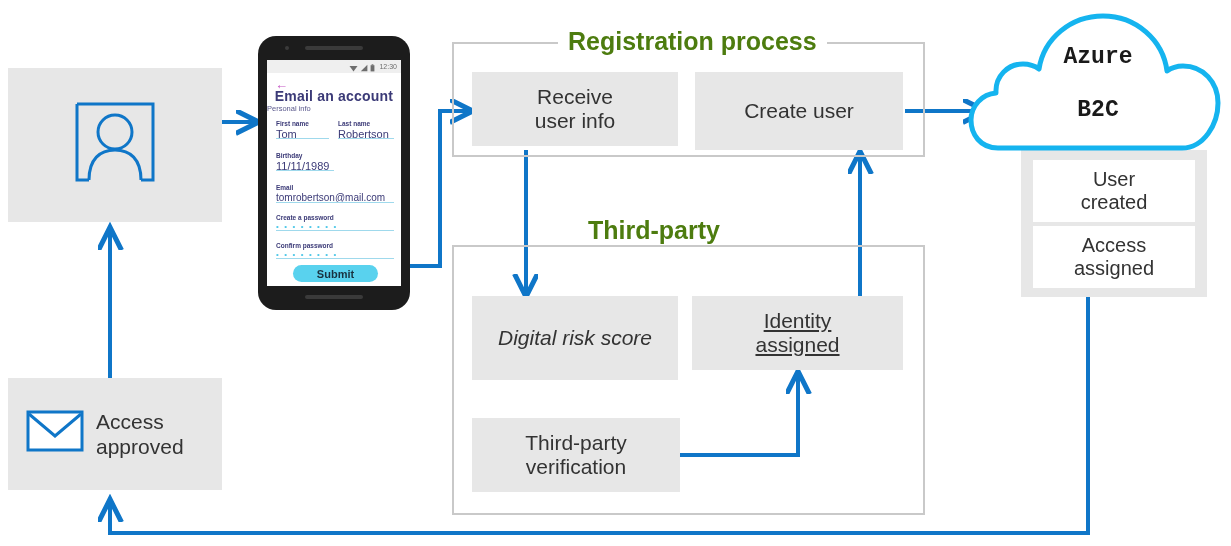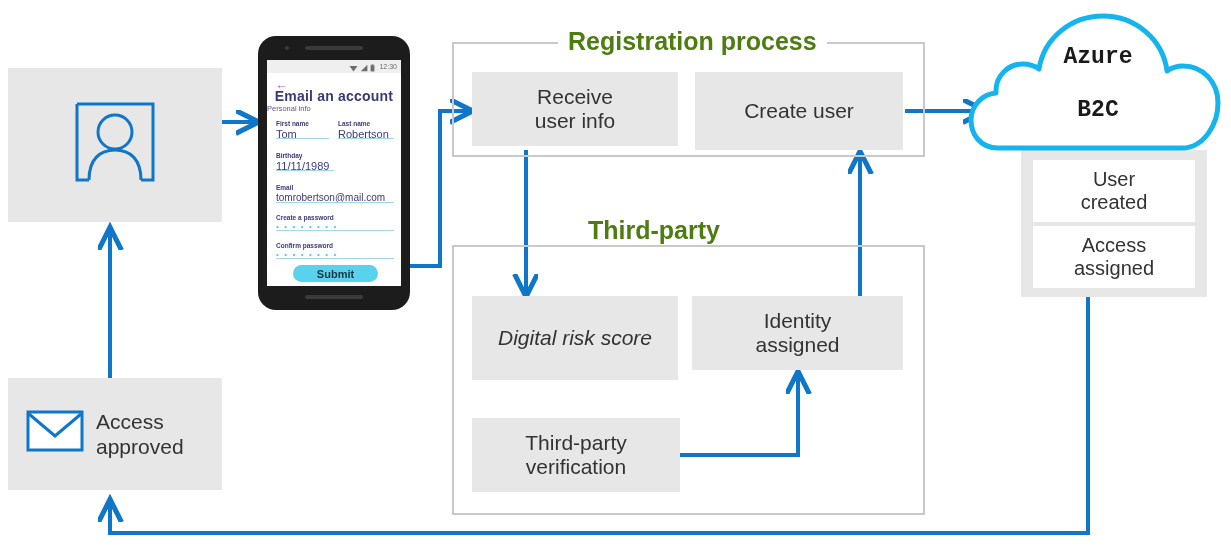--- a/index.html
+++ b/index.html
@@ -321,21 +321,21 @@
 
   <div class="abs groupframe" style="left:452px;top:245px;width:473px;height:270px;"></div>
   <div class="grouptitle" style="left:578px;top:216px;text-align:center;">
     <span>Third-party</span><br>
   </div>
 
   <div class="abs greybox italic" style="left:472px;top:296px;width:206px;height:84px;">
     <span>Digital risk score</span>
   </div>
 
-  <div class="abs greybox" style="left:692px;top:296px;width:211px;height:74px;">
+  <div class="abs greybox" style="left:692px;top:296px;width:211px;height:74px;text-decoration:underline;">
     <span>
       <span>Identity</span><br>
       <span>assigned</span>
     </span>
   </div>
 
   <div class="abs greybox" style="left:472px;top:418px;width:208px;height:74px;">
     <span>
       <span>Third-party</span><br>
       <span>verification</span>

